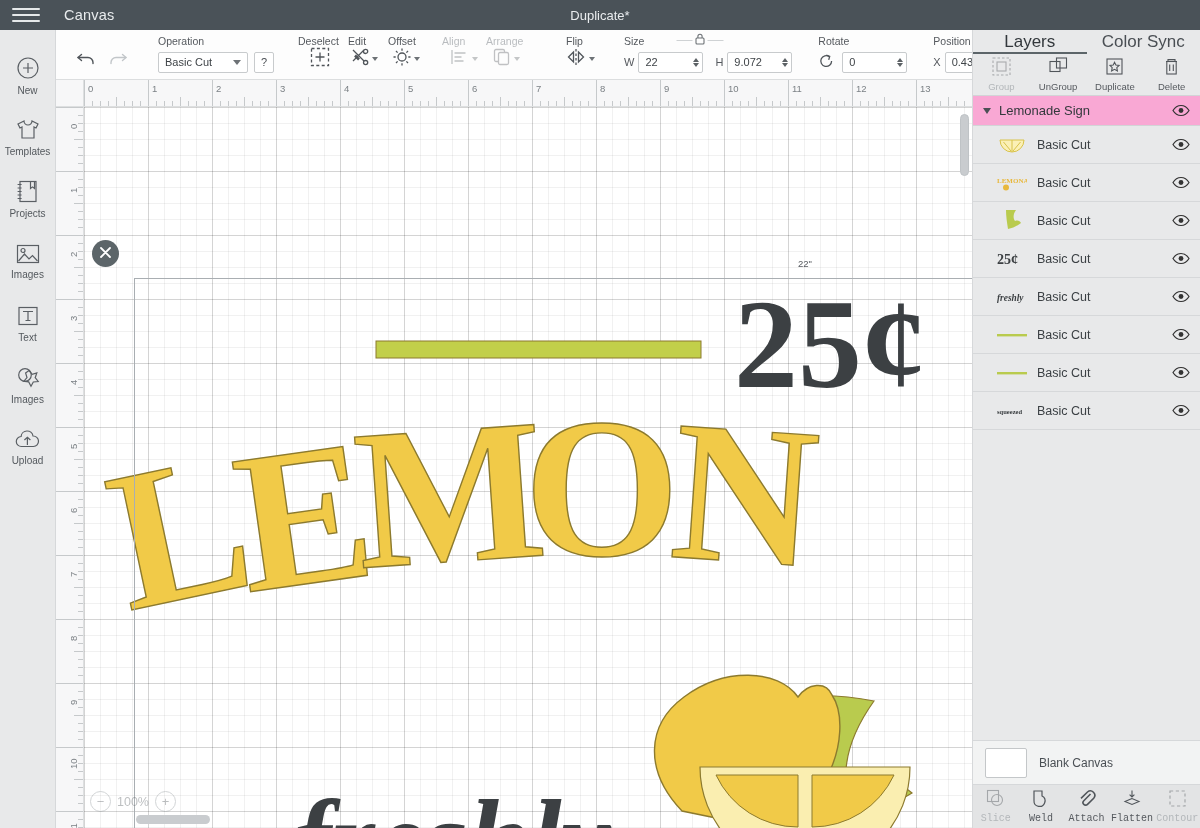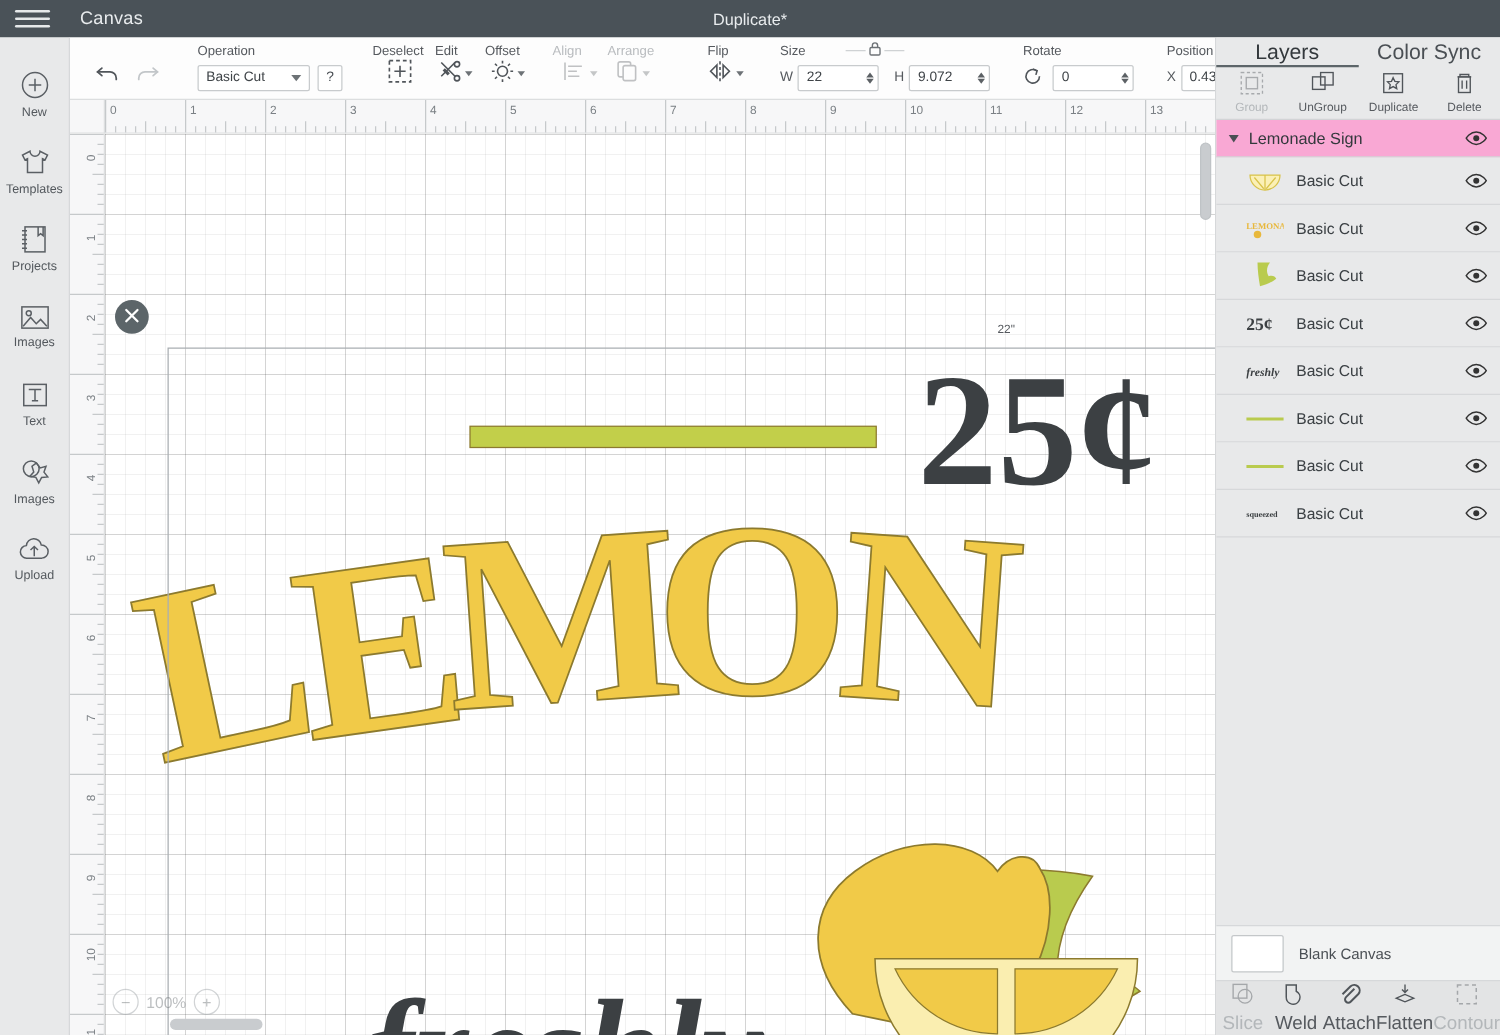--- a/index.html
+++ b/index.html
@@ -162,21 +162,21 @@
 
   .canvasbar{
     height:44px; background:#f2f3f3; border-top:1px solid #d6d8da;
     display:flex; align-items:center; padding:0 12px; gap:12px;
   }
   .swatch{ width:42px;height:30px;background:#fff;border:1px solid #c4c7c9;border-radius:2px;}
   .canvasbar .nm{ font-size:12px;color:#4a4f54;}
 
   .bottools{ height:44px; background:#e3e4e5; display:flex; border-top:1px solid #d6d8da;}
   .btool{ flex:1; display:flex; flex-direction:column; align-items:center; justify-content:center; gap:2px; cursor:pointer;}
-  .btool .lb{ font-size:15px; color:#55595e;}
+  .btool .lb{ font-size:10px; color:#55595e;font-family:Liberation Mono, monospace;}
   .btool.dim .lb{ color:#b3b7ba;}
   .btool.dim svg{ opacity:.42;}
 </style>
 </head>
 <body>
 
 <div class="app">
 
   <div class="topbar">
     <div class="hamburger">

